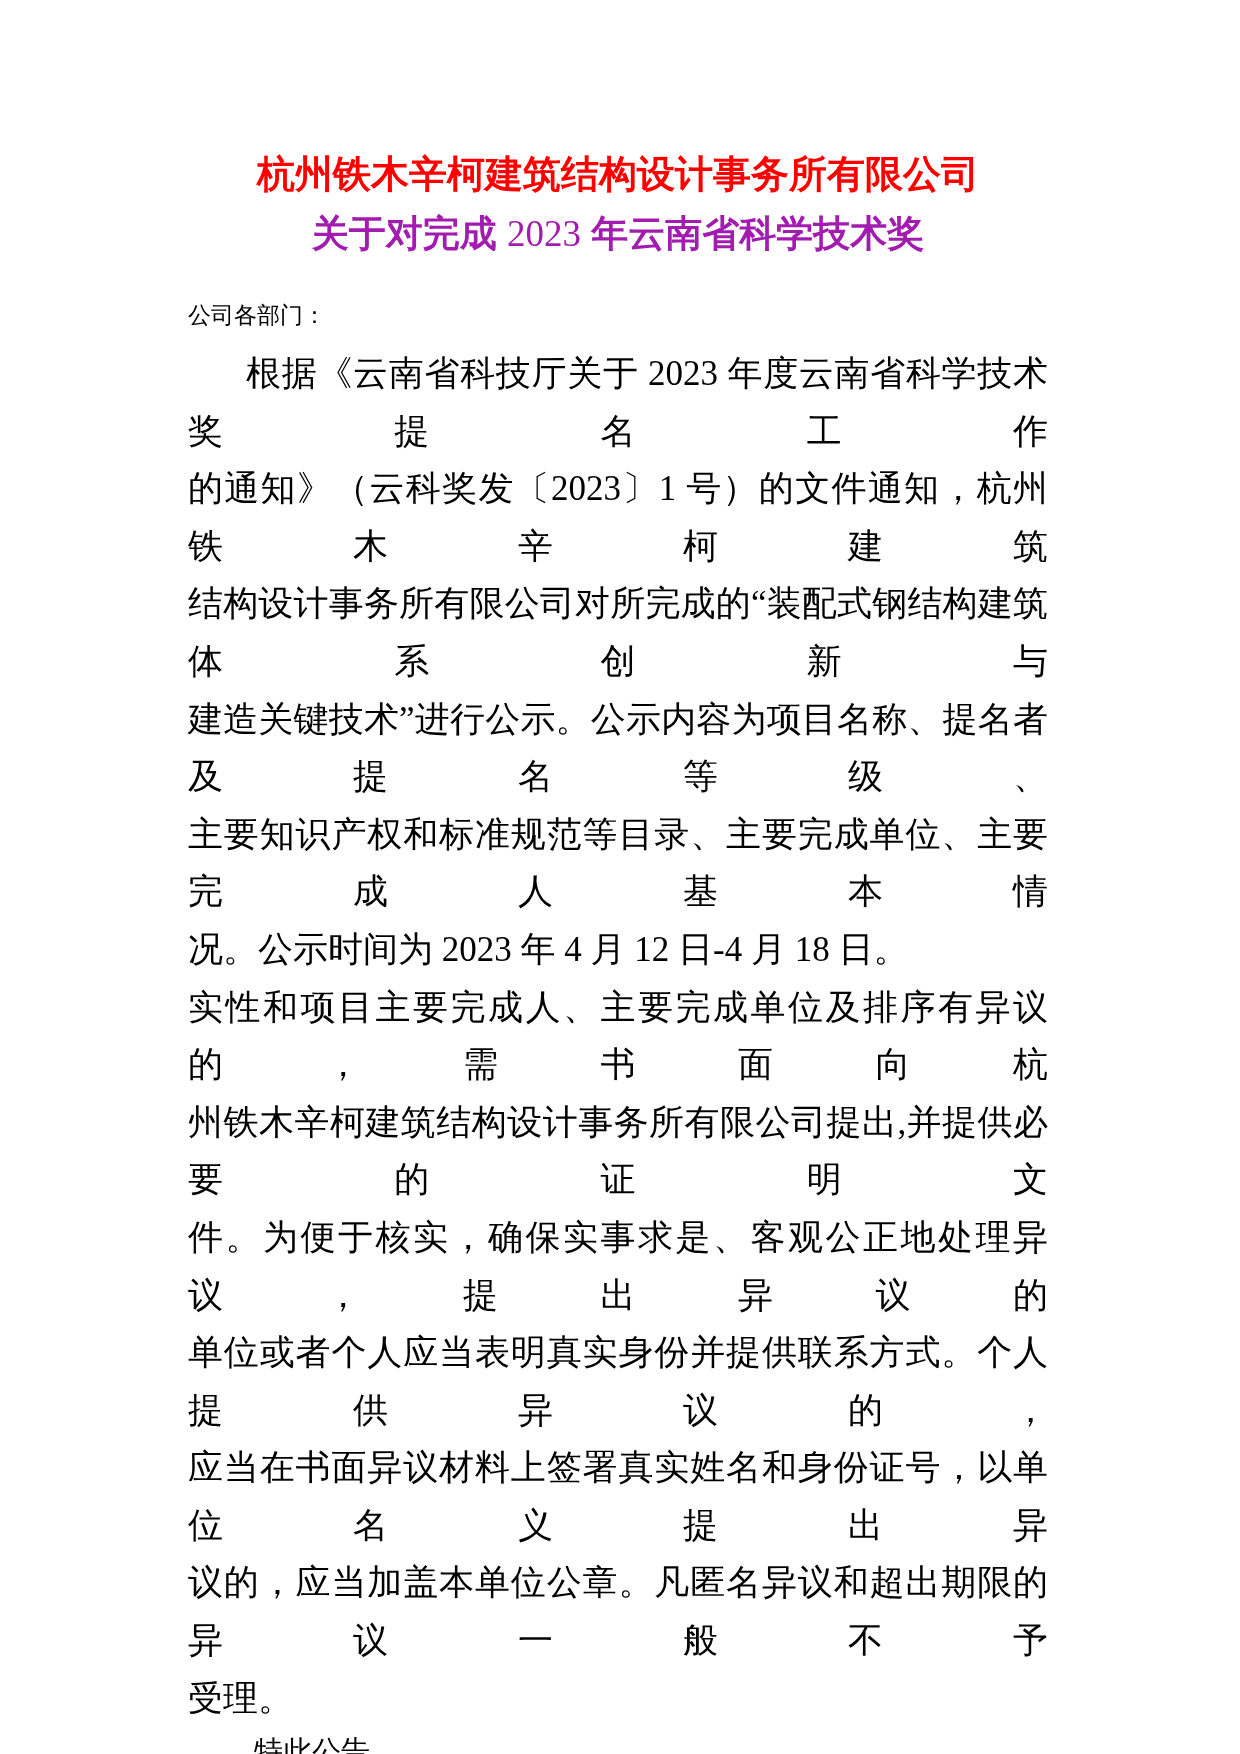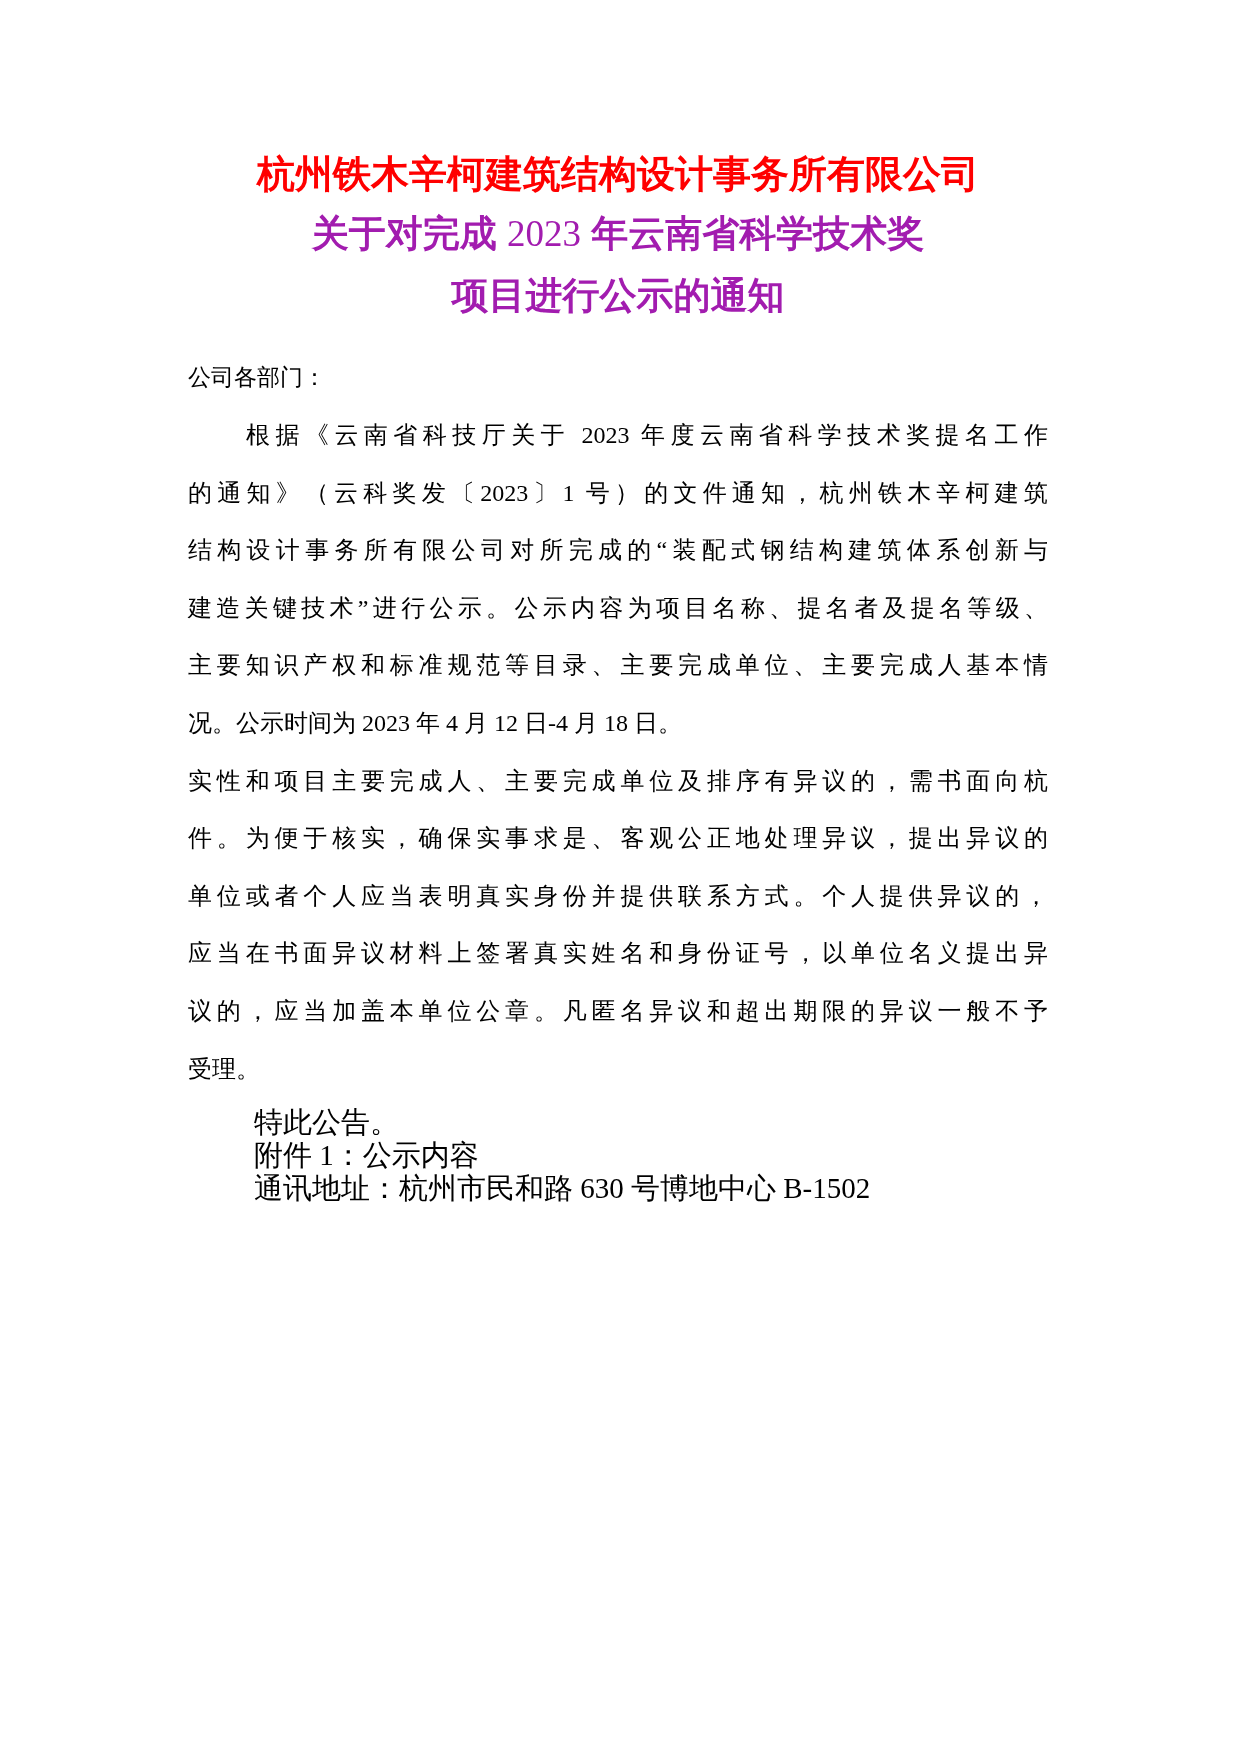--- a/index.html
+++ b/index.html
@@ -40,21 +40,21 @@
   .doc-subtitle .year {
     font-family: "Liberation Serif", "DejaVu Serif", serif;
     font-weight: normal;
   }
   .salutation {
     font-size: 23px;
     line-height: 58px;
     margin-top: 22px;
   }
   .body-line {
-    font-size: 24px;
+    font-size: 35px;
     line-height: 57.6px;
     text-align: justify;
     text-align-last: justify;
     text-justify: inter-character;
   }
   .body-line.indent { text-indent: 58px; }
   .body-line.no-stretch { text-align-last: left; }
   .notice-block {
     margin-top: 8px;
     padding-left: 66px;
@@ -66,35 +66,35 @@
 </style>
 </head>
 <body>
 
 <div class="page">
 
   <div class="doc-title">杭州铁木辛柯建筑结构设计事务所有限公司</div>
 
   <div class="doc-subtitle"><span>关于对完成 </span><span class="year">2023</span><span> 年云南省科学技术奖</span></div>
 
-  <div class="doc-subtitle">项目进行公示的通知</div>
 
   <div class="salutation">公司各部门：</div>
 
   <div>
     <div class="body-line indent">根据《云南省科技厅关于 2023 年度云南省科学技术奖提名工作</div>
     <div class="body-line">的通知》（云科奖发〔2023〕1 号）的文件通知，杭州铁木辛柯建筑</div>
     <div class="body-line">结构设计事务所有限公司对所完成的“装配式钢结构建筑体系创新与</div>
     <div class="body-line">建造关键技术”进行公示。公示内容为项目名称、提名者及提名等级、</div>
     <div class="body-line">主要知识产权和标准规范等目录、主要完成单位、主要完成人基本情</div>
     <div class="body-line no-stretch">况。公示时间为 2023 年 4 月 12 日-4 月 18 日。</div>
   </div>
 
   <div>
     <div class="body-line">实性和项目主要完成人、主要完成单位及排序有异议的，需书面向杭</div>
+    <div class="body-line">州铁木辛柯建筑结构设计事务所有限公司提出,并提供必要的证明文</div>
     <div class="body-line">件。为便于核实，确保实事求是、客观公正地处理异议，提出异议的</div>
     <div class="body-line">单位或者个人应当表明真实身份并提供联系方式。个人提供异议的，</div>
     <div class="body-line">应当在书面异议材料上签署真实姓名和身份证号，以单位名义提出异</div>
     <div class="body-line">议的，应当加盖本单位公章。凡匿名异议和超出期限的异议一般不予</div>
     <div class="body-line no-stretch">受理。</div>
   </div>
 
   <div class="notice-block">
     <div class="notice-line">特此公告。</div>
     <div class="notice-line">附件 1：公示内容</div>

